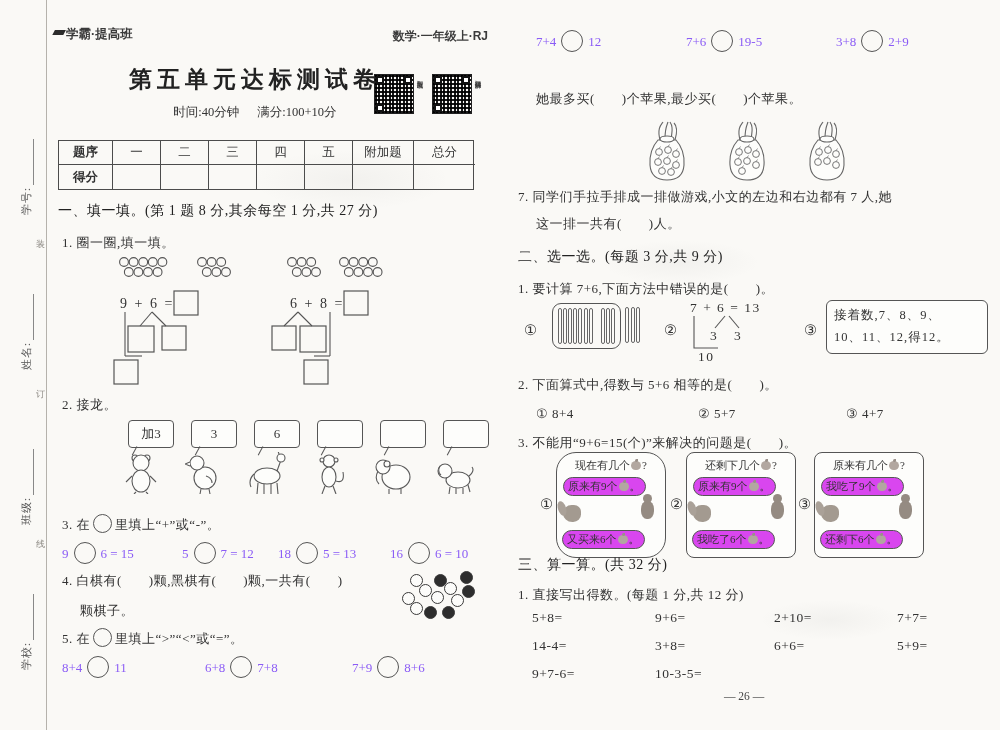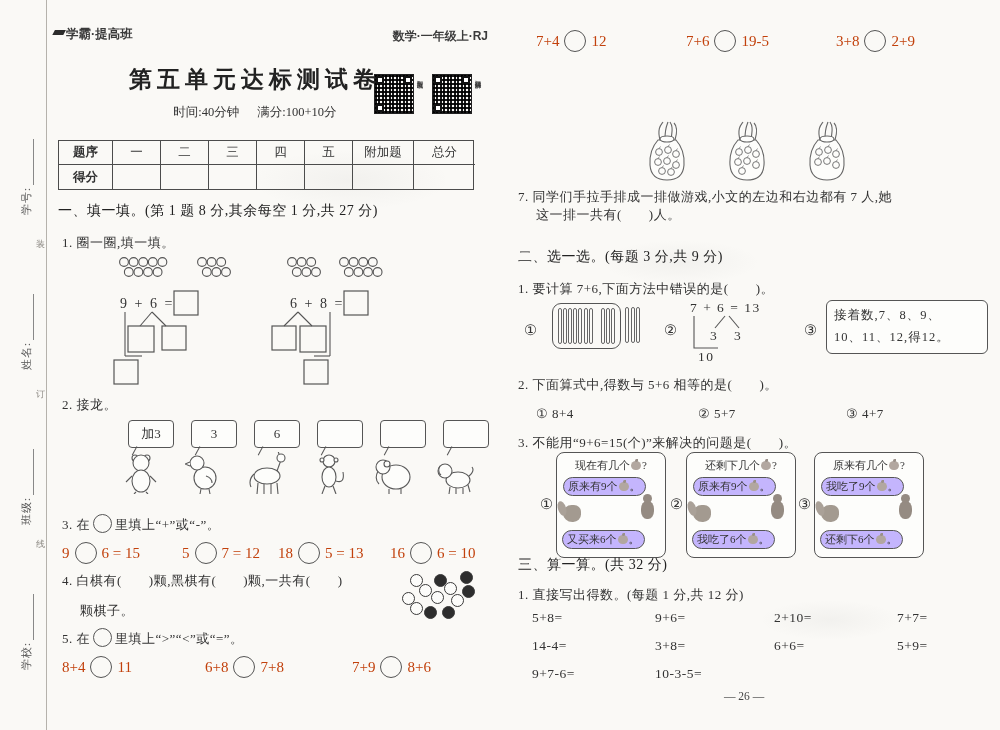--- a/index.html
+++ b/index.html
@@ -35,21 +35,21 @@
                grid-template-columns:54px repeat(5,48px) 61px 61px;grid-auto-rows:24px;
                border:1.3px solid #4c4c4c;box-sizing:border-box;font-size:12.5px;}
   .score-table .cell{border-right:1px solid #4c4c4c;border-bottom:1px solid #4c4c4c;display:flex;align-items:center;justify-content:center;}
   .score-table .cell:nth-child(8n){border-right:none;}
   .score-table .cell:nth-child(n+9){border-bottom:none;}
   .score-table .lab{font-weight:bold;}
   
   .sec-head{position:absolute;font-size:14px;font-weight:normal;color:#222;letter-spacing:.5px;}
   .q-label{position:absolute;font-size:13px;color:#333;letter-spacing:.5px;}
   .ring{display:inline-block;width:17px;height:17px;border:1px solid #555;border-radius:50%;vertical-align:-4px;margin:0 3px;}
-  .cmp{position:absolute;font-size:15px;color:#c2410c;}
+  .cmp{position:absolute;font-size:13px;color:#8b5cf6;}
   .cmp .ring{width:20px;height:20px;vertical-align:-6px;margin:0 5px;}
   .footer{position:absolute;width:400px;text-align:center;font-size:11.5px;color:#444;}
   
   .diag{position:absolute;}
   .diag circle{fill:none;stroke:#555;stroke-width:1.1;}
   .diag rect{fill:none;stroke:#555;stroke-width:1.2;}
   .diag line{stroke:#555;stroke-width:1.1;}
   .diag text{font-family:"Liberation Serif",serif;font-size:14px;fill:#333;letter-spacing:2px;}
   
   .bub{position:absolute;width:44px;height:26px;border:1.3px solid #555;border-radius:4px;background:#fdfdfb;
@@ -75,21 +75,21 @@
   .opt-num{position:absolute;font-size:14.5px;color:#333;}
   .opt-box{position:absolute;border:1.3px solid #555;border-radius:6px;background:#fdfdfb;
            font-size:12.5px;color:#333;padding:4px 7px;line-height:1.75;letter-spacing:1px;}
   .decomp{position:absolute;}
   .decomp text{font-family:"Liberation Serif",serif;font-size:13.5px;fill:#333;letter-spacing:1.5px;}
   .decomp line,.decomp polyline{stroke:#555;stroke-width:1.1;fill:none;}
   
   .card{position:absolute;width:108px;height:104px;border:1.4px solid #555;border-radius:8px;background:#fdfdfb;}
   .card-title{position:absolute;left:0;top:5px;width:100%;text-align:center;font-size:11px;color:#333;white-space:nowrap;}
   .cbub{position:absolute;border:1.1px solid #555;border-radius:10px;font-size:11px;color:#333;
-        padding:1px 4px;background:#c4b5fd;white-space:nowrap;}
+        padding:1px 4px;background:#d946ef;white-space:nowrap;}
   .cbub.b1{left:6px;top:24px;} .cbub.b2{left:5px;top:77px;}
   .peach{display:inline-block;width:10px;height:9px;border-radius:50% 50% 46% 46%;background:#b2a7a0;
          vertical-align:-1px;margin:0 1px;position:relative;}
   .peach::before{content:"";position:absolute;left:4px;top:-2px;width:3px;height:3px;background:#9a9089;border-radius:50% 0 50% 50%;}
   .squirrel{position:absolute;left:6px;top:52px;width:18px;height:17px;background:#a39a90;border-radius:55% 45% 50% 60%;}
   .squirrel::before{content:"";position:absolute;left:-5px;top:-4px;width:8px;height:15px;background:#aaa198;border-radius:50%;transform:rotate(-18deg);}
   .monkey{position:absolute;left:84px;top:48px;width:13px;height:18px;background:#958b82;border-radius:45%;}
   .monkey::before{content:"";position:absolute;left:2px;top:-7px;width:9px;height:9px;background:#958b82;border-radius:50%;}
   
   .calc-grid{position:absolute;left:532px;top:610px;display:grid;grid-template-columns:123px 119px 123px 88px;
@@ -314,20 +314,21 @@
   </div>
   <div class="cmp" style="left:62px;top:656px;"><span>8+4</span><span class="ring"></span><span>11</span></div>
   <div class="cmp" style="left:205px;top:656px;"><span>6+8</span><span class="ring"></span><span>7+8</span></div>
   <div class="cmp" style="left:352px;top:656px;"><span>7+9</span><span class="ring"></span><span>8+6</span></div>
 
 
   <div class="cmp" style="left:536px;top:30px;"><span>7+4</span><span class="ring"></span><span>12</span></div>
   <div class="cmp" style="left:686px;top:30px;"><span>7+6</span><span class="ring"></span><span>19-5</span></div>
   <div class="cmp" style="left:836px;top:30px;"><span>3+8</span><span class="ring"></span><span>2+9</span></div>
 
+  <div class="q-label" style="left:536px;top:90px;">她最多买(　　)个苹果,最少买(　　)个苹果。</div>
 
   <svg class="bag" style="left:646px;top:120px;" viewBox="0 0 42 62">
     <path d="M12,20 Q3,30 4,45 Q5,60 21,60 Q37,60 38,45 Q39,30 30,20 Z"></path>
     <path d="M14,20 C11,8 15,5 17,2 M19,19 C19,8 21,5 22,2 M25,19 C27,8 26,5 24,2 M29,20 C32,10 31,6 28,3" fill="none"></path>
     <ellipse cx="21" cy="19" rx="7" ry="3"></ellipse>
     <g>
         <circle cx="13" cy="32" r="3.4"></circle>
         <line x1="13" y1="28.6" x2="14.5" y2="26.5" stroke="#777" stroke-width="0.8"></line>
         <circle cx="22" cy="30" r="3.4"></circle>
         <line x1="22" y1="26.6" x2="23.5" y2="24.5" stroke="#777" stroke-width="0.8"></line>
@@ -380,21 +381,21 @@
         <circle cx="12" cy="42" r="3.4"></circle>
         <line x1="12" y1="38.6" x2="13.5" y2="36.5" stroke="#777" stroke-width="0.8"></line>
         <circle cx="21" cy="41" r="3.4"></circle>
         <line x1="21" y1="37.6" x2="22.5" y2="35.5" stroke="#777" stroke-width="0.8"></line>
         <circle cx="30" cy="45" r="3.4"></circle>
         <line x1="30" y1="41.6" x2="31.5" y2="39.5" stroke="#777" stroke-width="0.8"></line>
       </g>
   </svg>
 
   <div class="q-label" style="left:518px;top:188px;">7. 同学们手拉手排成一排做游戏,小文的左边和右边都有 7 人,她</div>
-  <div class="q-label" style="left:536px;top:206px;font-family:Liberation Serif, serif;">这一排一共有(　　)人。</div>
+  <div class="q-label" style="left:536px;top:215px;font-family:Liberation Serif, serif;">这一排一共有(　　)人。</div>
 
   <div class="sec-head" style="left:518px;top:248px;">二、选一选。(每题 3 分,共 9 分)</div>
   <div class="q-label" style="left:518px;top:280px;">1. 要计算 7+6,下面方法中错误的是(　　)。</div>
 
   <span class="opt-num" style="left:524px;top:322px;">①</span>
   <div class="sticks-row" style="left:552px;top:303px;">
     <div class="sticks-box">
       <span class="stick-cluster">
           <span class="stick"></span>
           <span class="stick"></span>
@@ -435,21 +436,21 @@
   </div>
 
   <div class="q-label" style="left:518px;top:376px;">2. 下面算式中,得数与 5+6 相等的是(　　)。</div>
   <div class="q-label" style="left:536px;top:406px;">① 8+4</div>
   <div class="q-label" style="left:698px;top:406px;">② 5+7</div>
   <div class="q-label" style="left:846px;top:406px;">③ 4+7</div>
 
   <div class="q-label" style="left:518px;top:434px;">3. 不能用“9+6=15(个)”来解决的问题是(　　)。</div>
 
   <span class="opt-num" style="left:540px;top:496px;">①</span>
-  <div class="card" style="left:556px;top:452px;">
+  <div class="card" style="left:556px;top:452px;border-radius:20px;">
     <div class="card-title"><span>现在有几个</span><span class="peach"></span><span>?</span></div>
     <div class="cbub b1"><span>原来有9个</span><span class="peach"></span><span>。</span></div>
     <span class="squirrel"></span>
     <span class="monkey"></span>
     <div class="cbub b2"><span>又买来6个</span><span class="peach"></span><span>。</span></div>
   </div>
 
   <span class="opt-num" style="left:670px;top:496px;">②</span>
   <div class="card" style="left:686px;top:452px;">
     <div class="card-title"><span>还剩下几个</span><span class="peach"></span><span>?</span></div>

